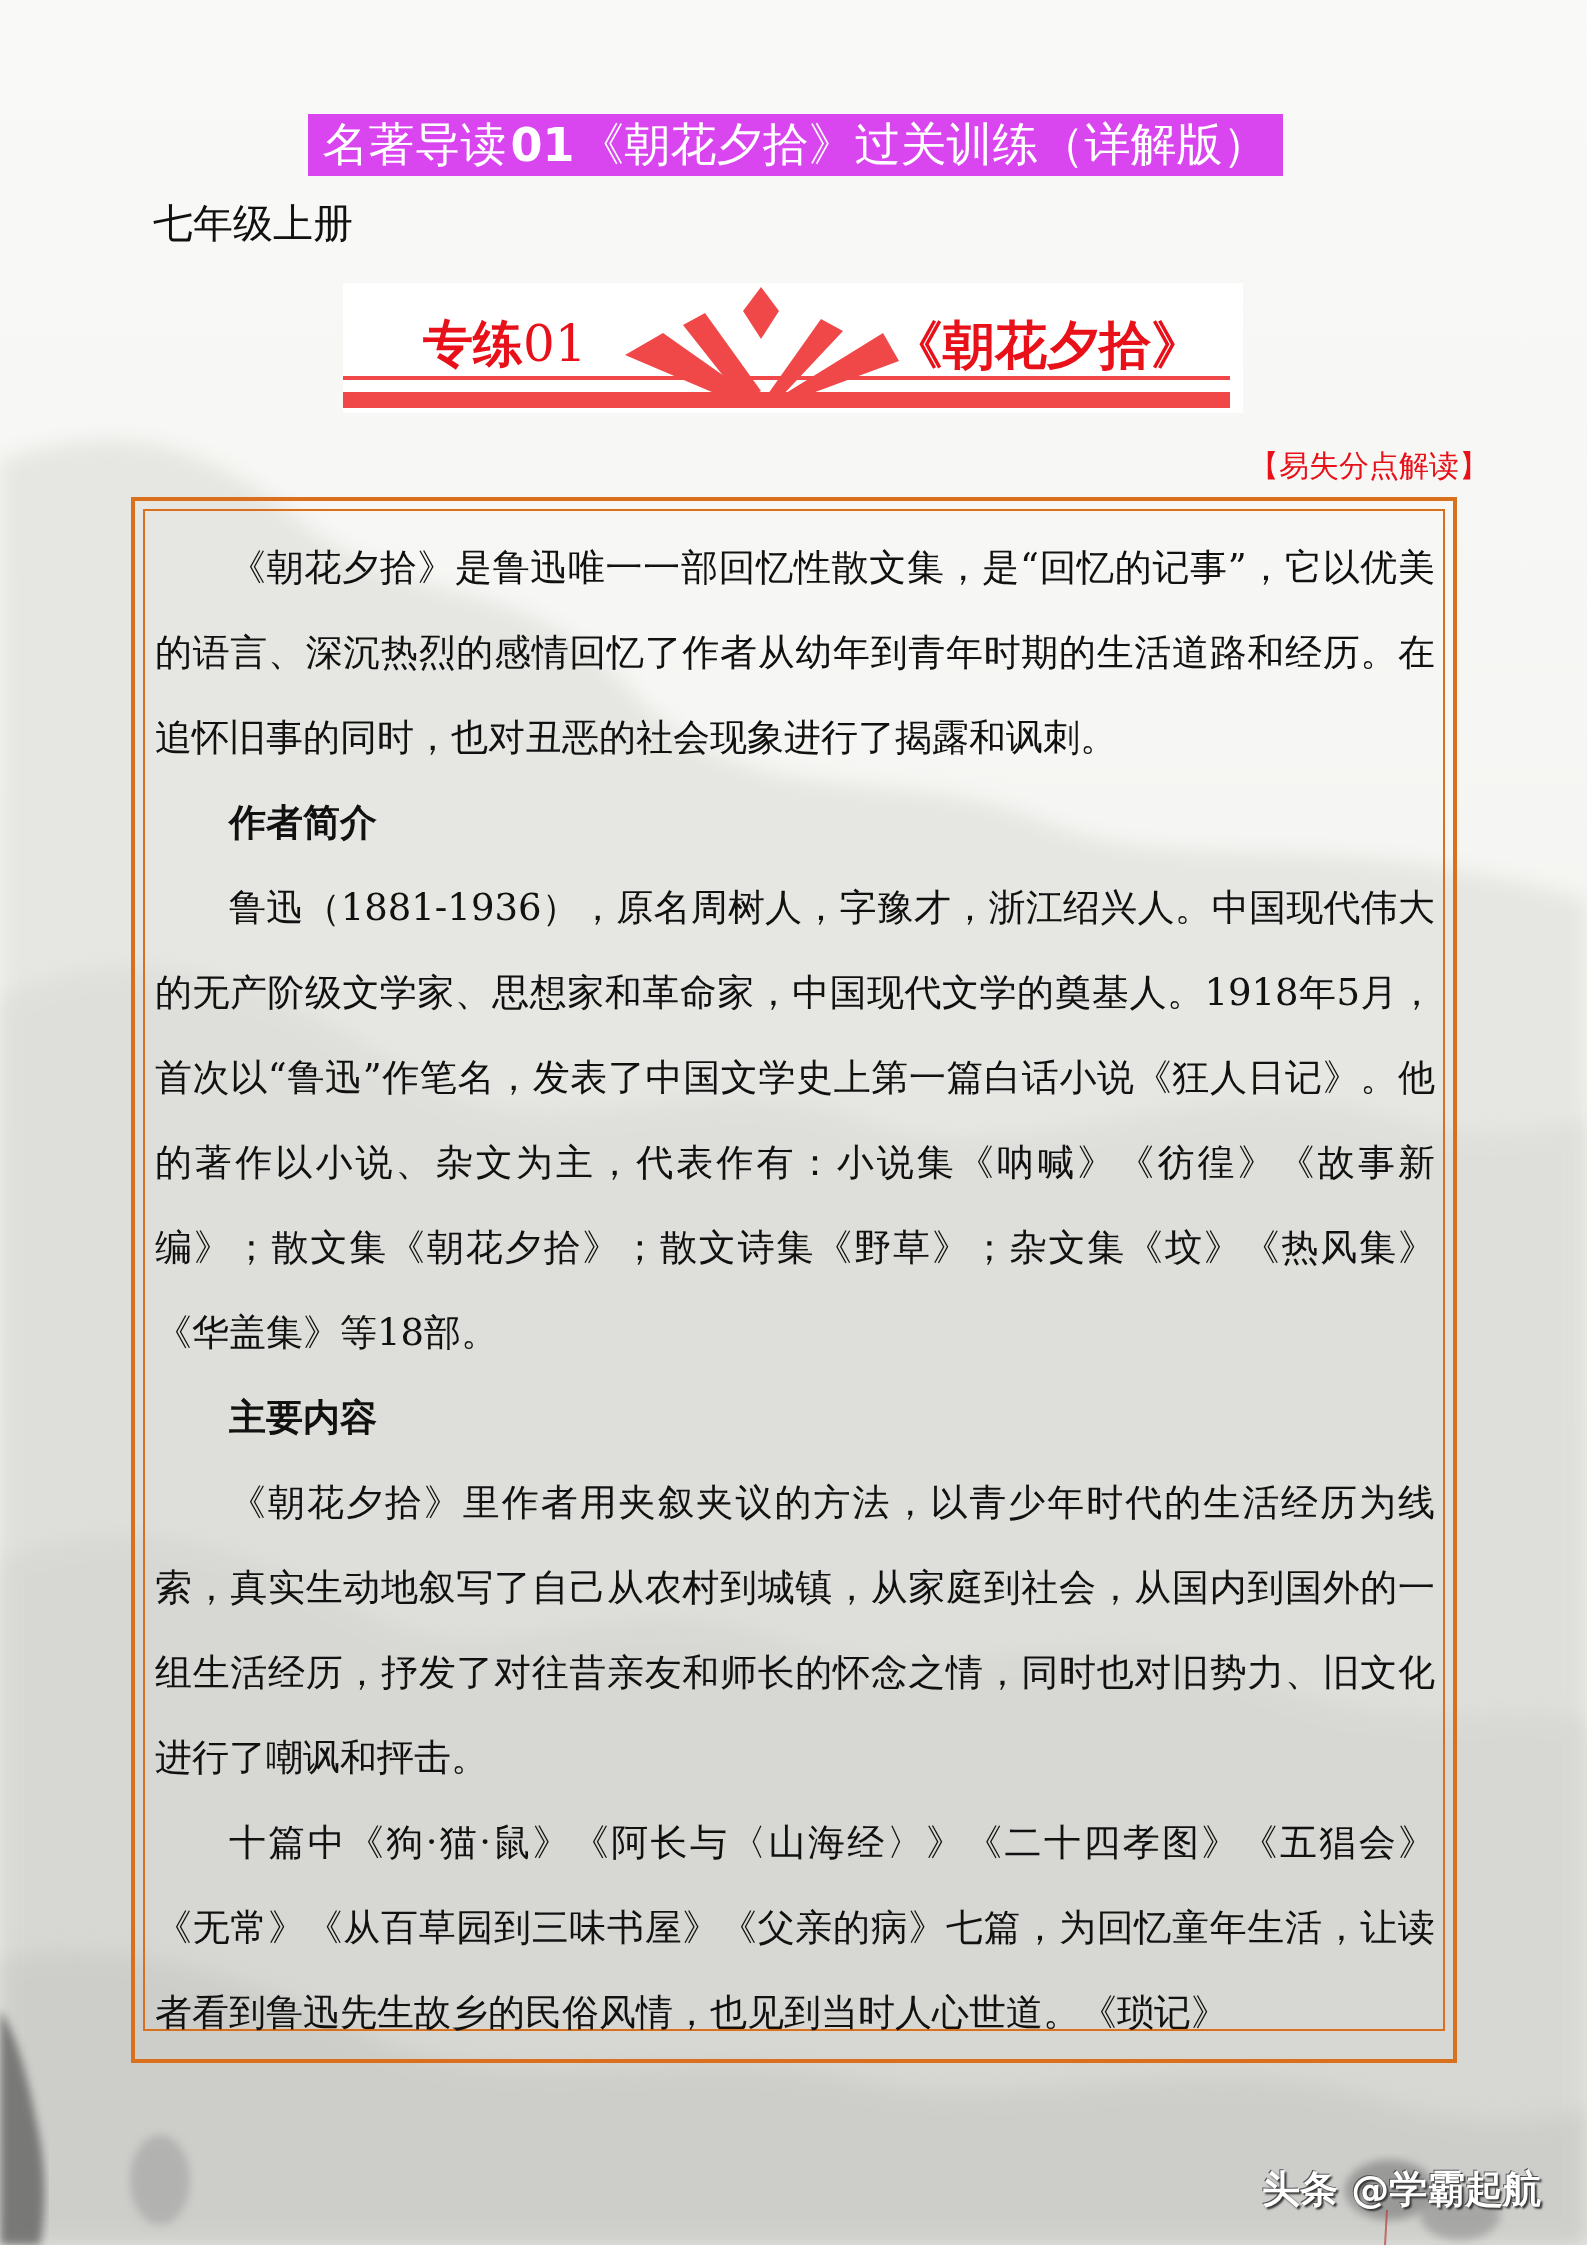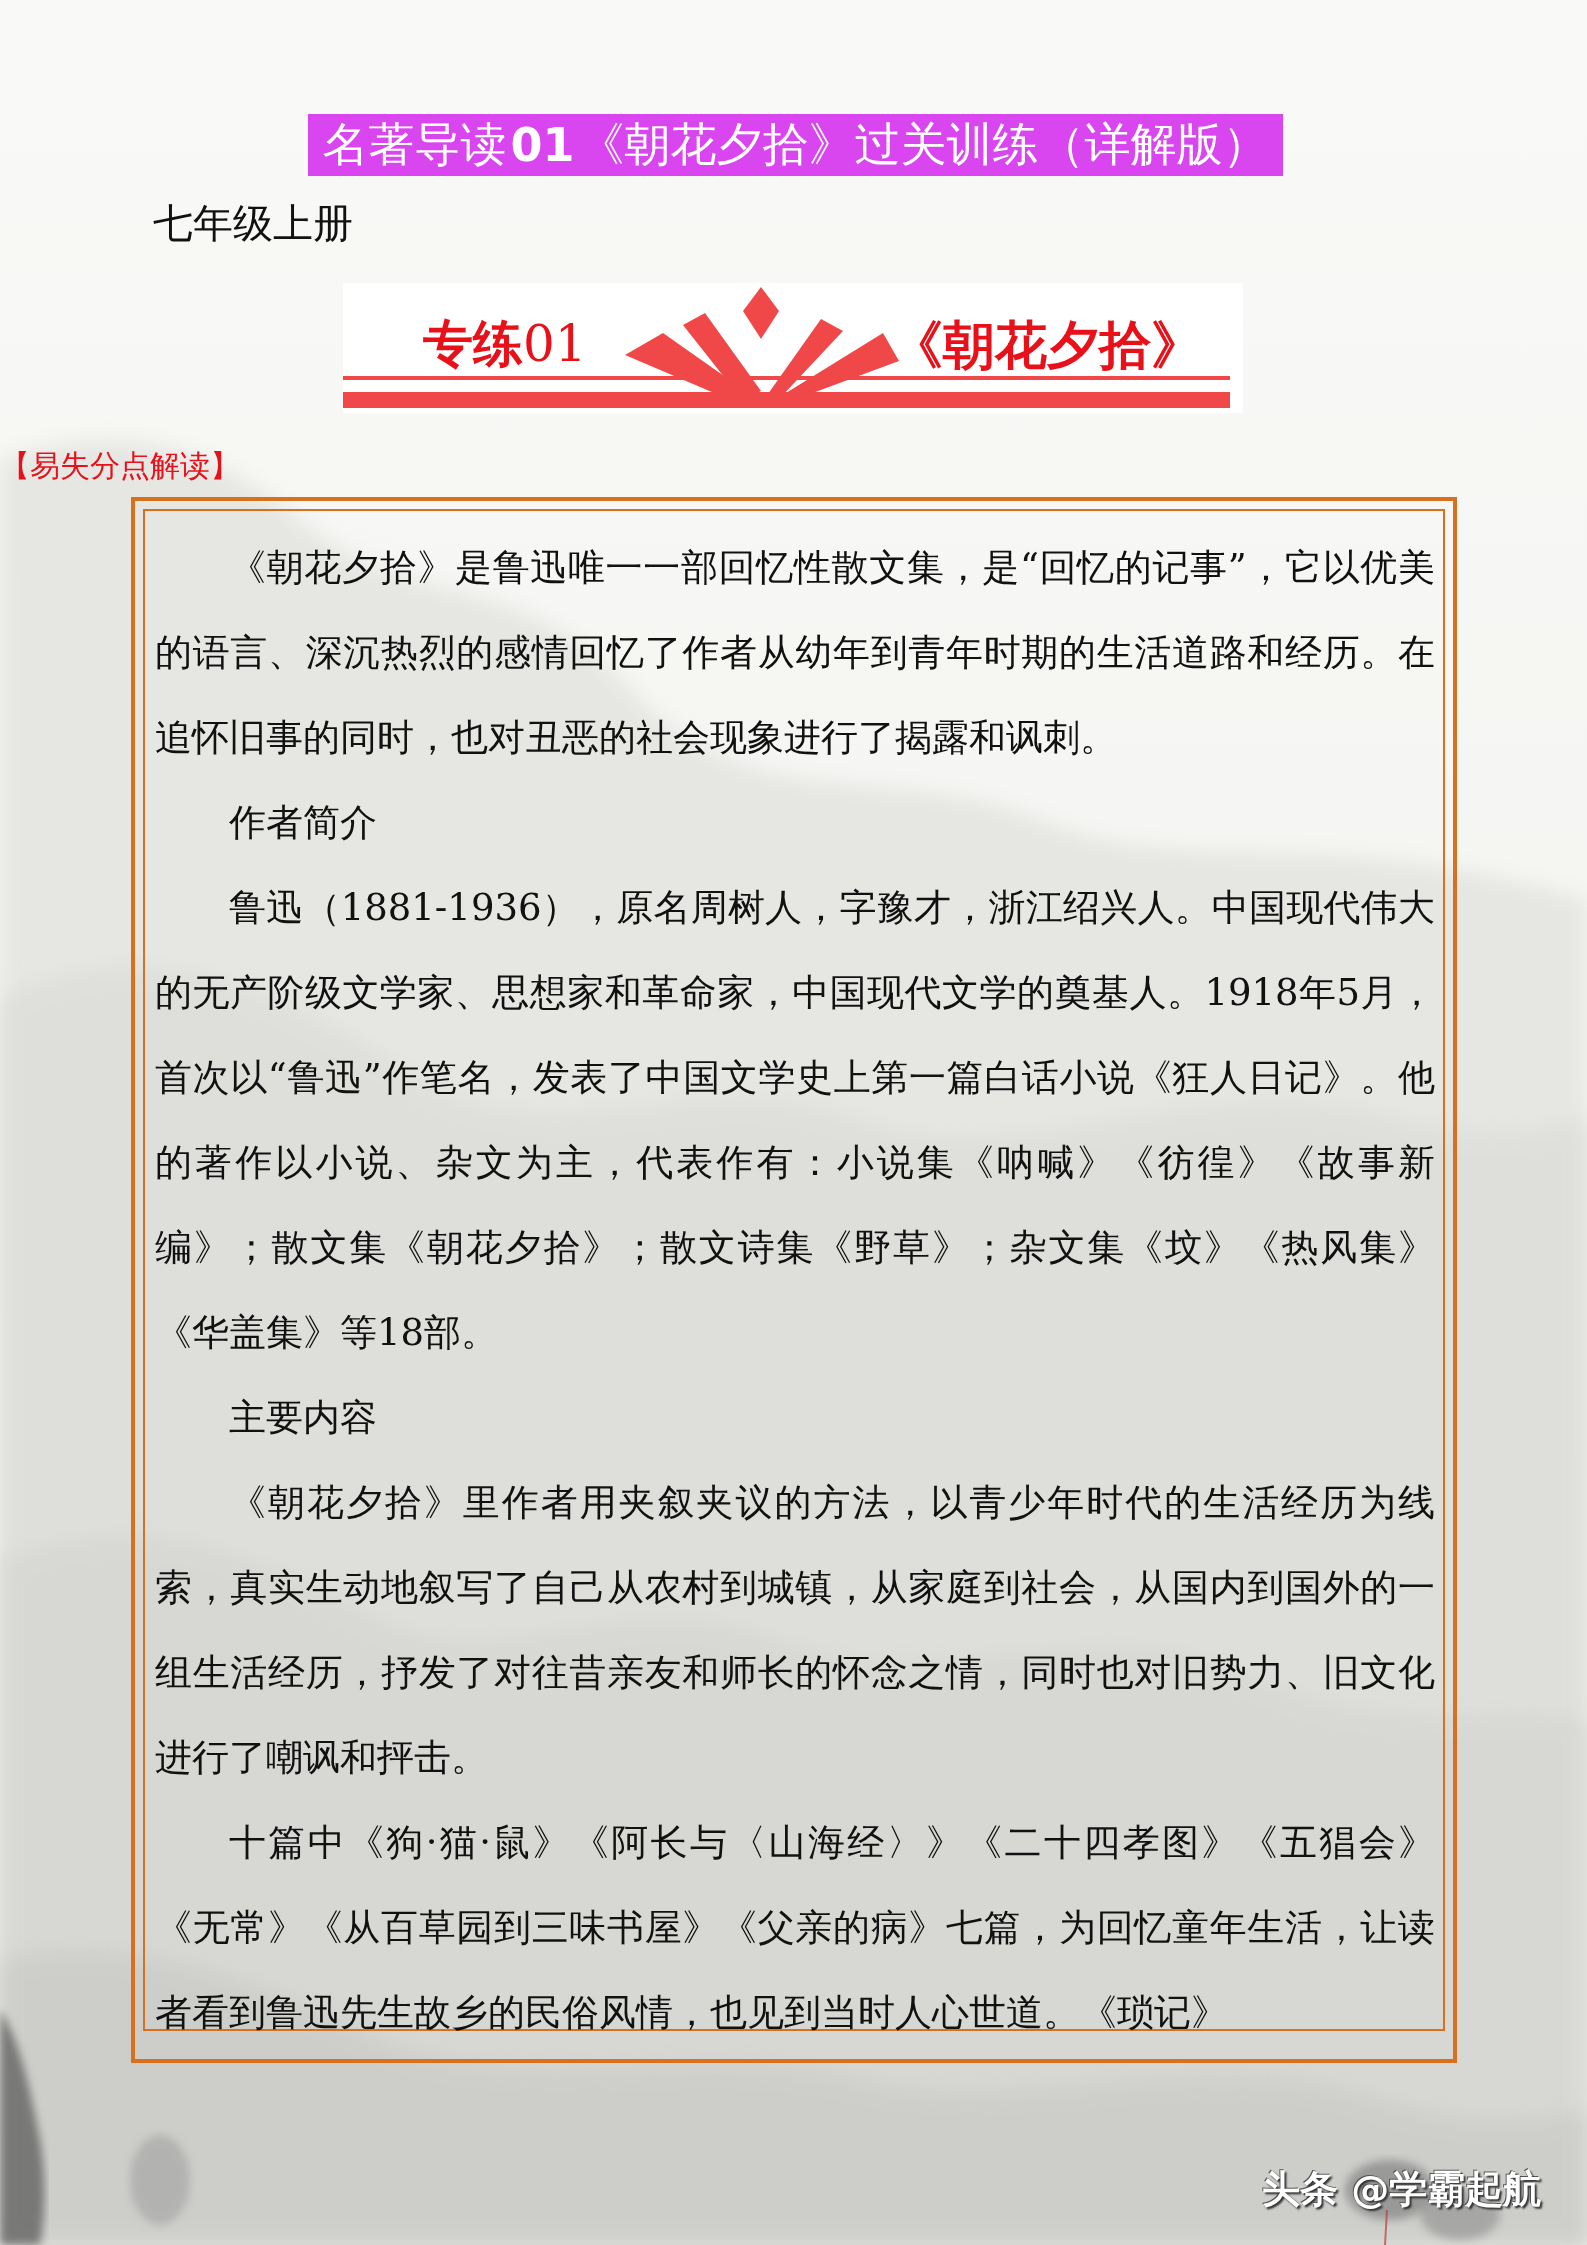--- a/index.html
+++ b/index.html
@@ -87,21 +87,21 @@
     }
     .section-banner svg {
       position: absolute;
       left: 0; top: 0;
     }
     .subheading {
       position: absolute;
       left: 0;
       width: 1489px;
       top: 446px;
-      text-align: left;
+      text-align: right;
       font-size: 30px;
       color: #e8111a;
       z-index: 2;
     }
     .content-box {
       position: absolute;
       left: 131px;
       top: 497px;
       width: 1318px;
       height: 1558px;
@@ -128,21 +128,21 @@
       font-family: "DejaVu Serif", "Liberation Serif", serif;
       color: #111;
     }
     .content-text p {
       margin: 0;
       text-indent: 2em;
     }
     .content-text h3 {
       margin: 0;
       font-size: 37px;
-      font-weight: normal;
+      font-weight: bold;
       text-indent: 2em;
       line-height: 85px;
     }
     .watermark {
       position: absolute;
       left: 1262px;
       top: 2164px;
       font-size: 38px;
       color: #ffffff;
       font-weight: bold;

